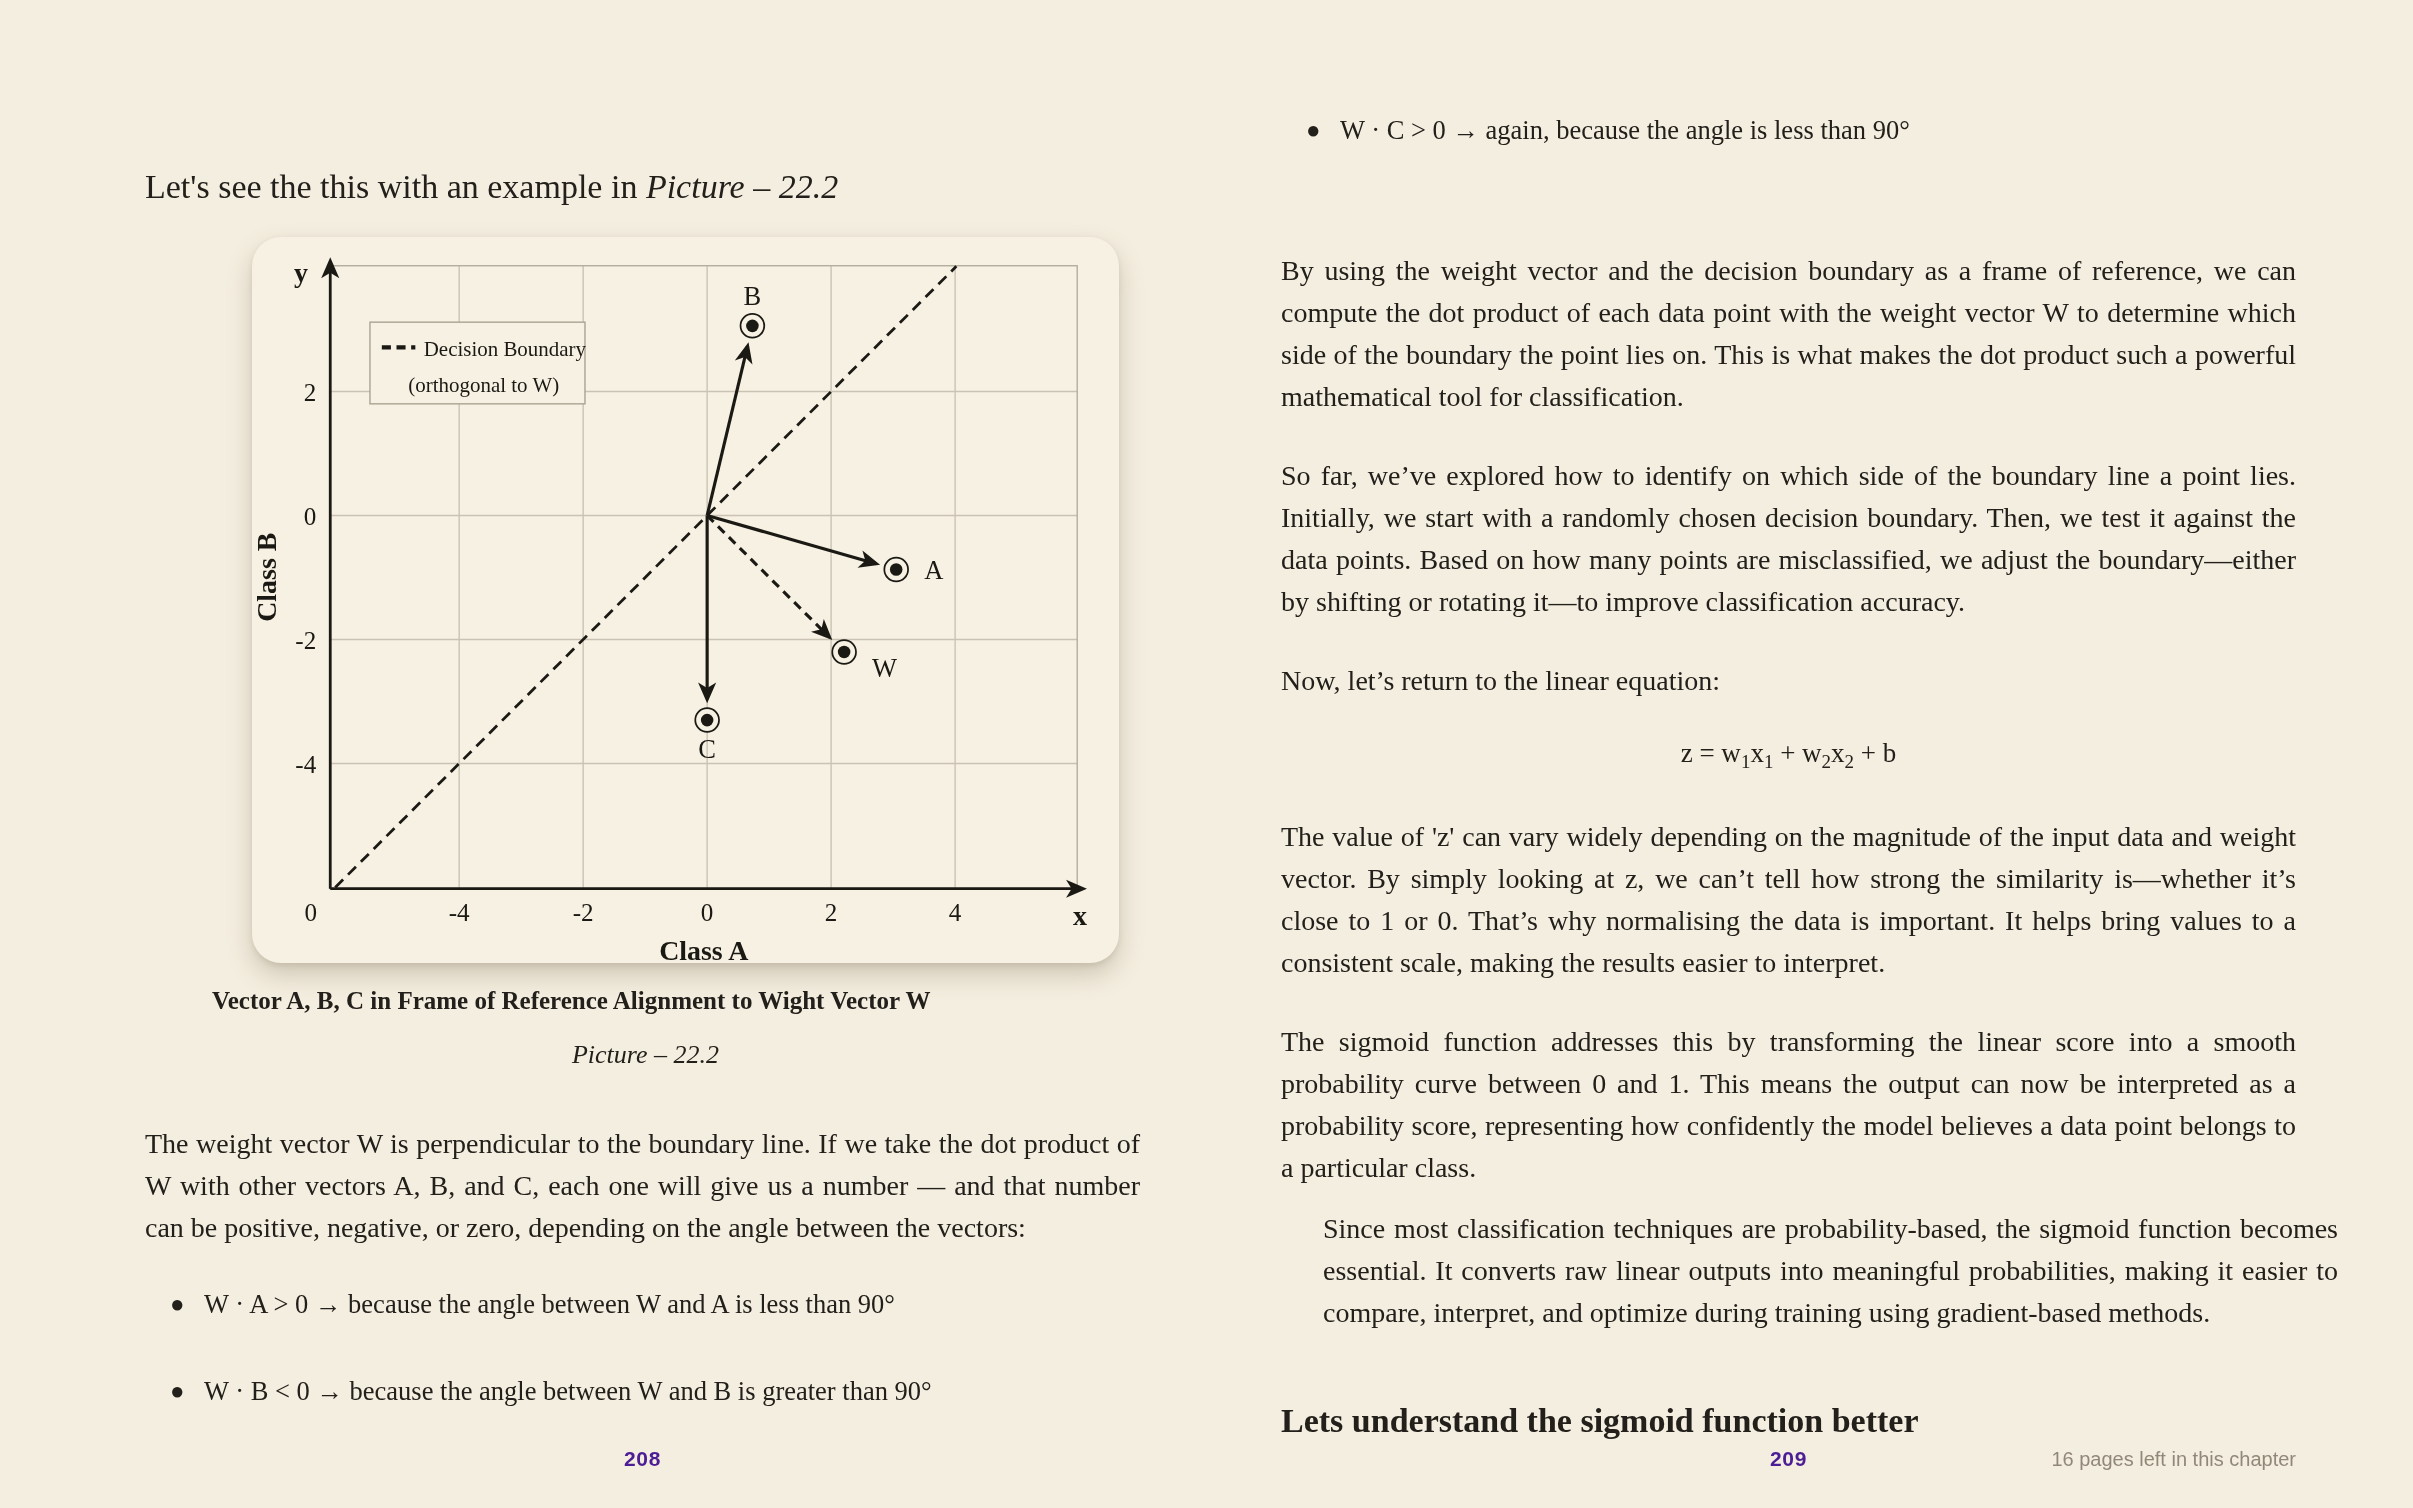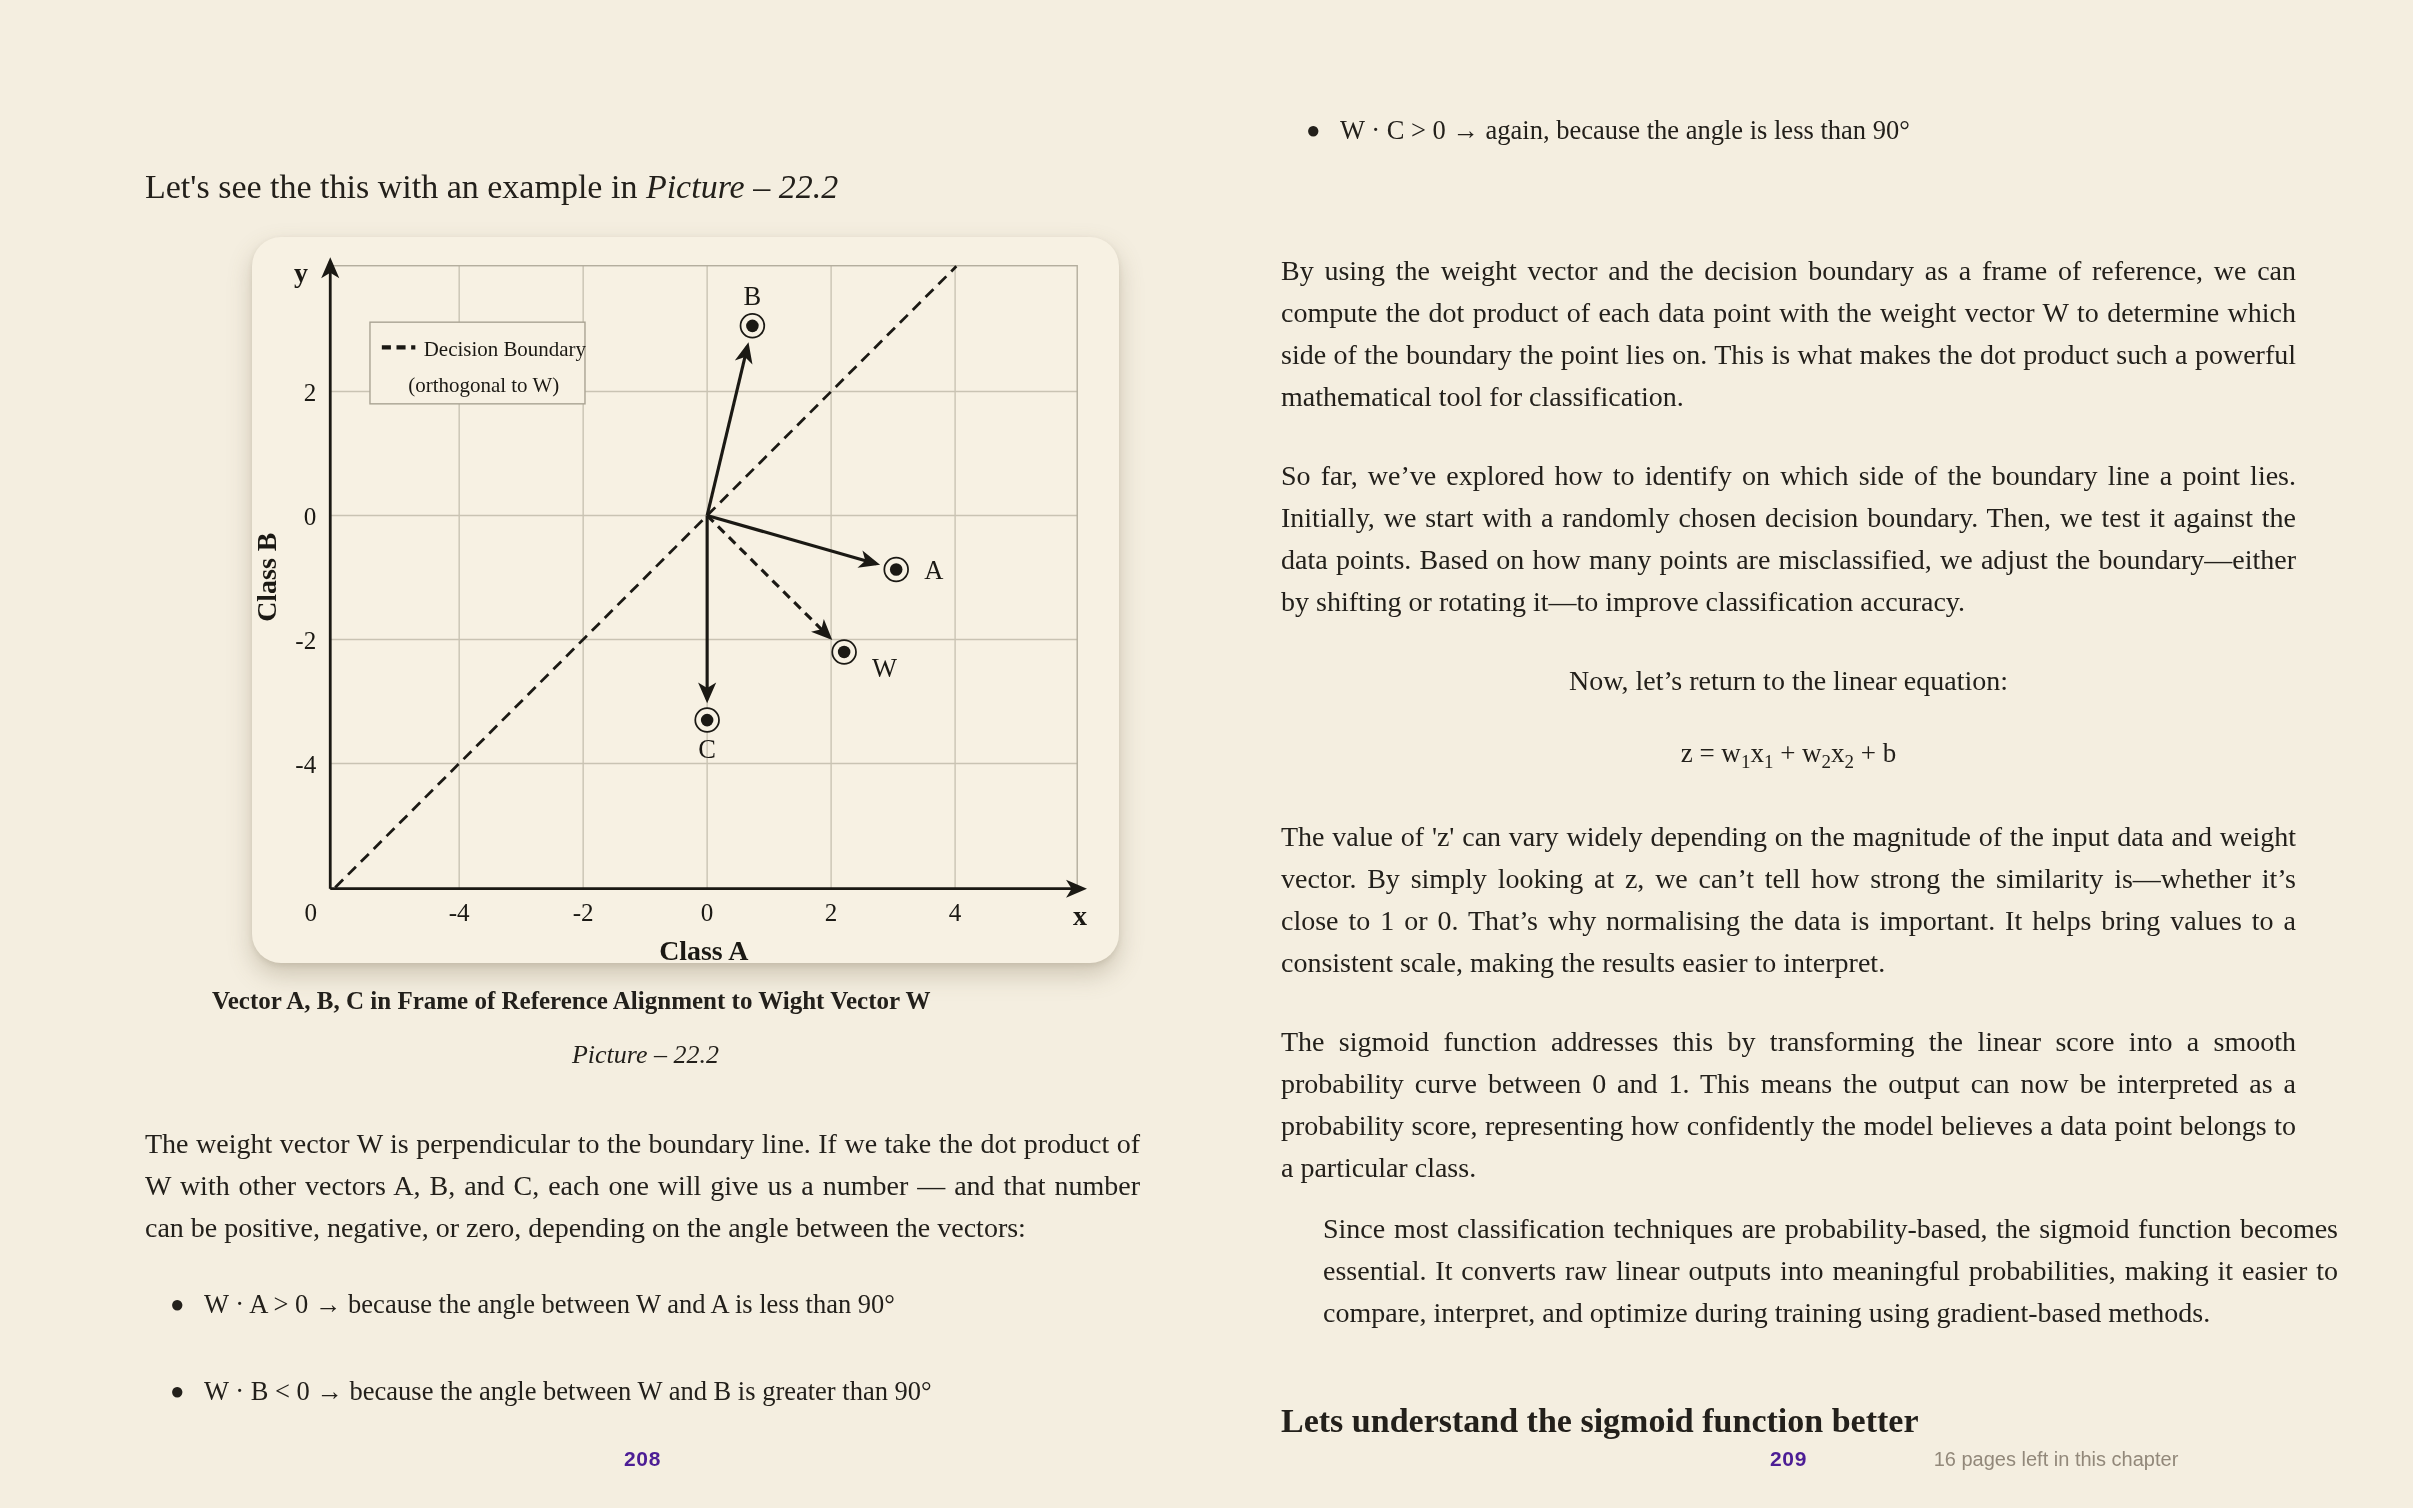--- a/index.html
+++ b/index.html
@@ -41,35 +41,35 @@
   .caption-ref  { top: 1014px; left: 212px; width: 867px; text-align: center; font-style: italic; font-size: 26px; }
   .para-left  { top: 1095px; left: 145px; width: 995px; }
 
   .bullet { display: flex; left: 145px; width: 995px; font-size: 26.5px; line-height: 35px; }
   .bullet .dot { margin-left: 25px; margin-right: 19.6px; font-size: 24px; line-height: 35px; }
   .bullet-1 { top: 1287px; }
   .bullet-2 { top: 1374px; }
   .bullet-r { top: 113px !important; left: 1281px !important; width: 1015px !important; }
 
   .rcol { left: 1281px; width: 1015px; }
-  .p1 { top: 222px; }  .p2 { top: 427px; }  .p3 { top: 632px; text-align: center; }
+  .p1 { top: 222px; }  .p2 { top: 427px; }  .p3 { top: 632px; text-align: left; }
   .p4 { top: 788px; } .p5 { top: 993px; } .p6 { top: 1180px; margin-left: 42px; }
   .equation { top: 711px; left: 1281px; width: 1015px; text-align: center; font-size: 27px; }
   .equation sub { font-size: 19px; }
   .heading { top: 1374px; left: 1281px; width: 1015px; font-weight: 700; font-size: 34px; }
 
   .footer-num {
     font-family: "Liberation Sans", sans-serif; font-size: 21px; font-weight: 700;
     color: #4c1d95; letter-spacing: 0.7px; top: 1447px; text-align: center;
   }
   .fn-left  { left: 145px;  width: 995px; }
   .fn-right { left: 1281px; width: 1015px; }
   .pages-left {
     font-family: "Liberation Sans", sans-serif; font-size: 20px; font-weight: 400;
-    color: #92887a; top: 1448px; left: 1816px; width: 480px; text-align: center;
+    color: #92887a; top: 1448px; left: 1816px; width: 480px; text-align: right;
   }
 </style>
 </head>
 <body>
 
 <div class="canvas">
 
   <section>
     <p class="abs intro"><span>Let's see the this with an example in </span><em>Picture – 22.2</em></p>
 

